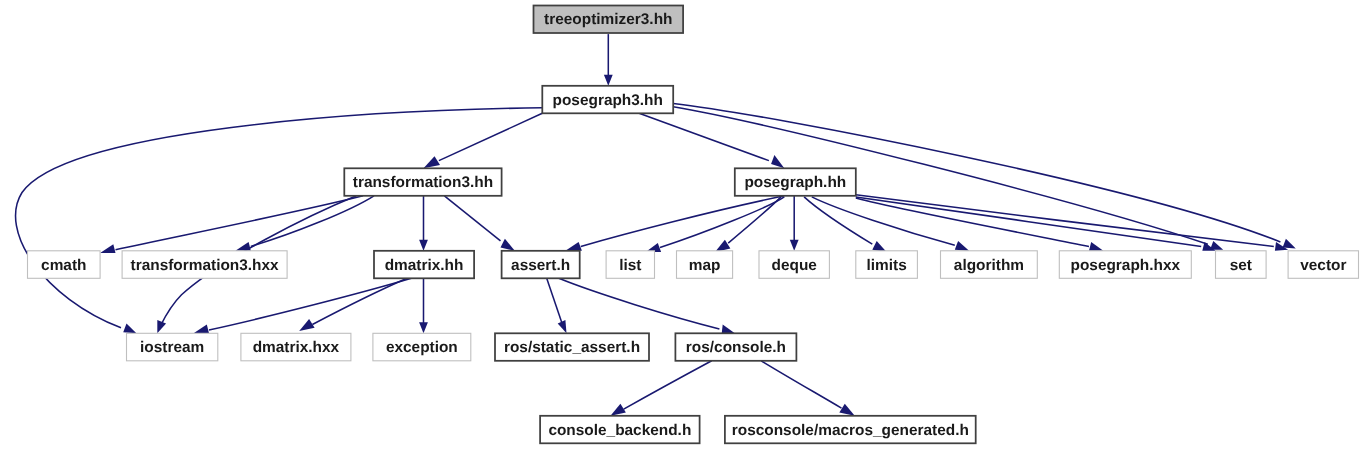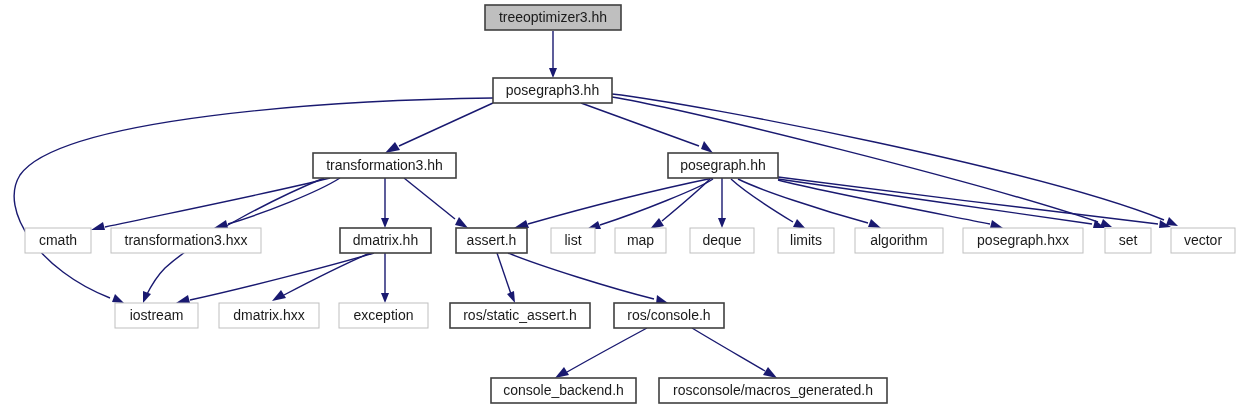--- a/index.html
+++ b/index.html
@@ -7,20 +7,21 @@
     padding: 0;
     background: #ffffff;
   }
   #graph-root {
     position: relative;
     width: 1242px;
     height: 411px;
     background: #ffffff;
     overflow: hidden;
     font-family: "Liberation Sans", sans-serif;
+    font-weight: bold;
   }
   svg.graph-canvas {
     position: absolute;
     left: 0; top: 0;
     width: 1242px;
     height: 411px;
   }
   .node-rect {
     fill: #ffffff;
     stroke: #bfbfbf;

